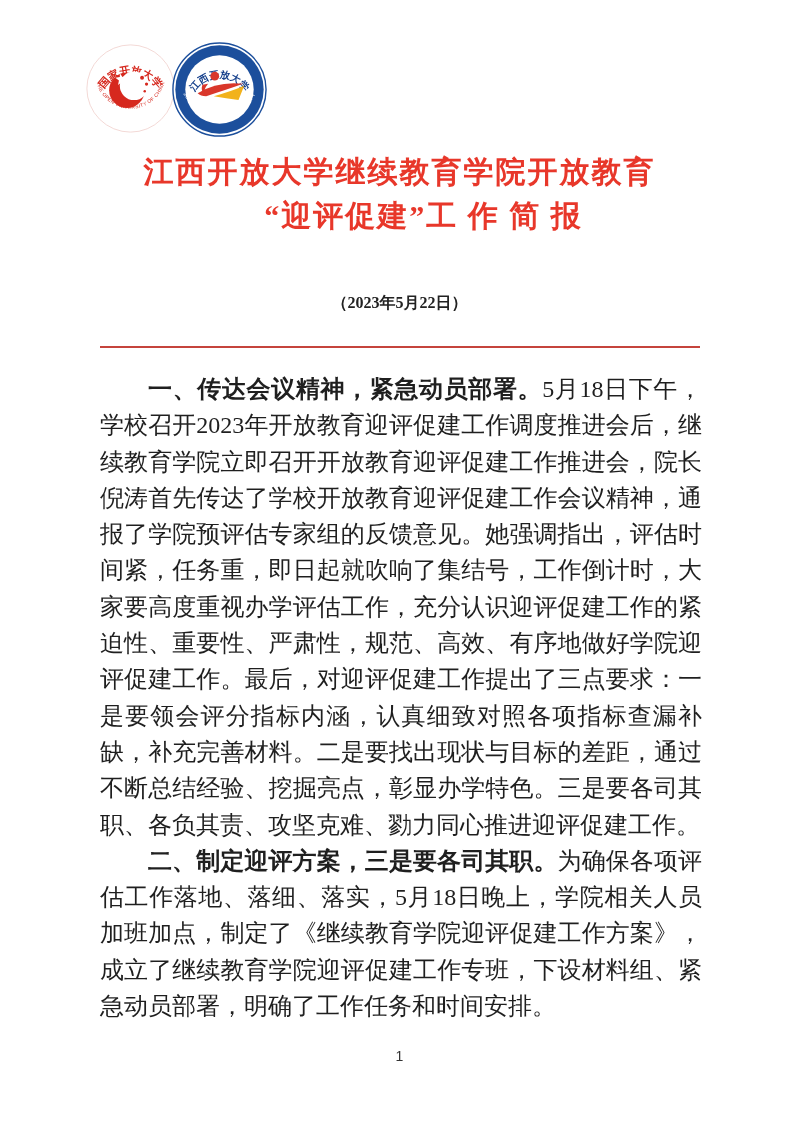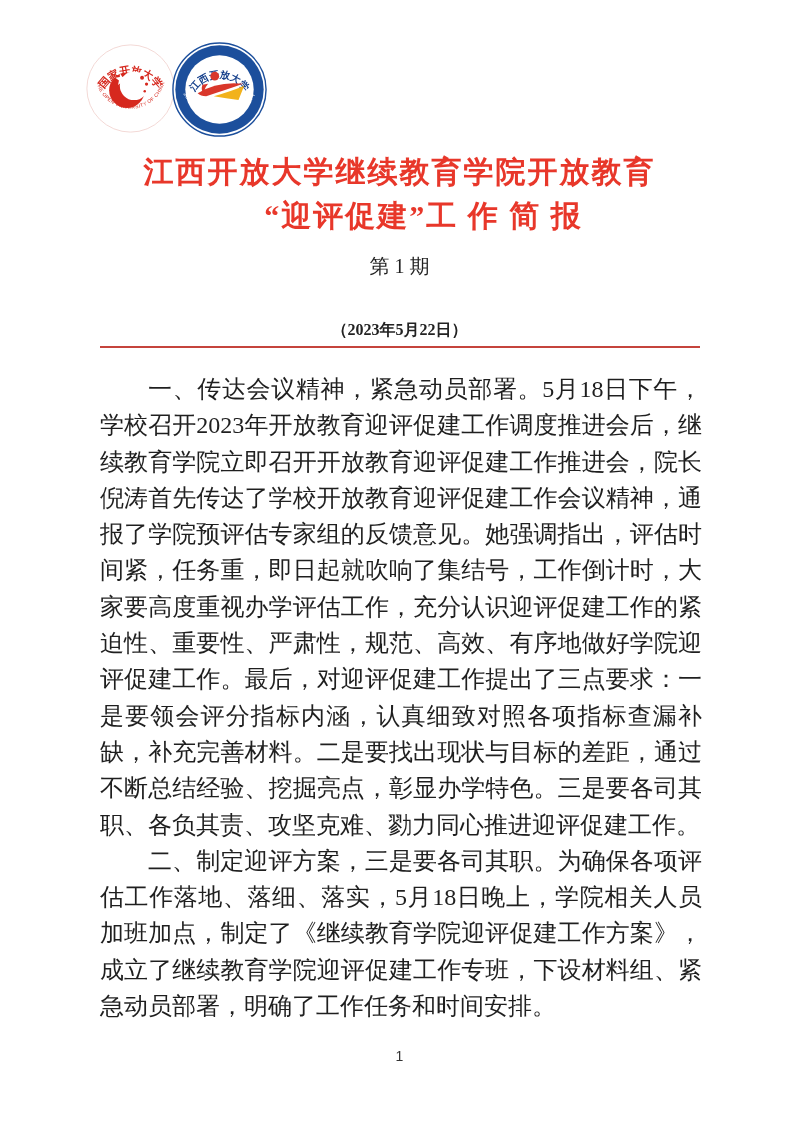--- a/index.html
+++ b/index.html
@@ -50,21 +50,21 @@
     top: 253px;
     left: 0;
     width: 100%;
     text-align: center;
     font-size: 20px;
     color: #1f1f1f;
     white-space: pre;
   }
   .issue-date {
     position: absolute;
-    top: 320px;
+    top: 293px;
     left: 0;
     width: 100%;
     text-align: center;
     font-size: 16px;
     font-weight: 600;
     color: #222222;
     white-space: pre;
   }
   .title-divider {
     position: absolute;
@@ -85,21 +85,21 @@
     color: #1f1f1f;
     font-size: 24px;
     line-height: 36.3px;
     text-align: justify;
   }
   .doc-body p {
     text-indent: 2em;
     margin: 0;
   }
   .section-heading {
-    font-weight: normal;
+    font-weight: bold;
   }
 
   
   .page-number {
     position: absolute;
     top: 1048px;
     left: 0;
     width: 100%;
     text-align: center;
     font-size: 14px;
@@ -153,21 +153,20 @@
       <circle cx="45" cy="36" r="4.6" fill="#d9372b"></circle>
       <path d="M 27 54 Q 48 41 75 44 Q 58 50 36 57 Q 30 57 27 54 Z" fill="#d9372b"></path>
       <path d="M 44 57 Q 62 52 76 46 L 70 61 Q 57 59 44 57 Z" fill="#f2b21c"></path>
       <path d="M 38 44 Q 33 50 34 56 Q 30 51 32 45 Z" fill="#d9372b"></path>
     </svg>
   </div>
 
   <div class="title-line title-line-1">江西开放大学继续教育学院开放教育</div>
   <div class="title-line title-line-2">“迎评促建”工 作 简 报</div>
 
-  <div class="issue-number">第 1 期</div>
 
   <div class="issue-date">（2023年5月22日）</div>
 
   <div class="title-divider"></div>
 
   <div class="doc-body">
     <p><span class="section-heading">一、传达会议精神，紧急动员部署。</span><span>5月18日下午，学校召开2023年开放教育迎评促建工作调度推进会后，继续教育学院立即召开开放教育迎评促建工作推进会，院长倪涛首先传达了学校开放教育迎评促建工作会议精神，通报了学院预评估专家组的反馈意见。她强调指出，评估时间紧，任务重，即日起就吹响了集结号，工作倒计时，大家要高度重视办学评估工作，充分认识迎评促建工作的紧迫性、重要性、严肃性，规范、高效、有序地做好学院迎评促建工作。最后，对迎评促建工作提出了三点要求：一是要领会评分指标内涵，认真细致对照各项指标查漏补缺，补充完善材料。二是要找出现状与目标的差距，通过不断总结经验、挖掘亮点，彰显办学特色。三是要各司其职、各负其责、攻坚克难、勠力同心推进迎评促建工作。</span></p>
     <p><span class="section-heading">二、制定迎评方案，三是要各司其职。</span><span>为确保各项评估工作落地、落细、落实，5月18日晚上，学院相关人员加班加点，制定了《继续教育学院迎评促建工作方案》，成立了继续教育学院迎评促建工作专班，下设材料组、紧急动员部署，明确了工作任务和时间安排。</span></p>
   </div>
 

